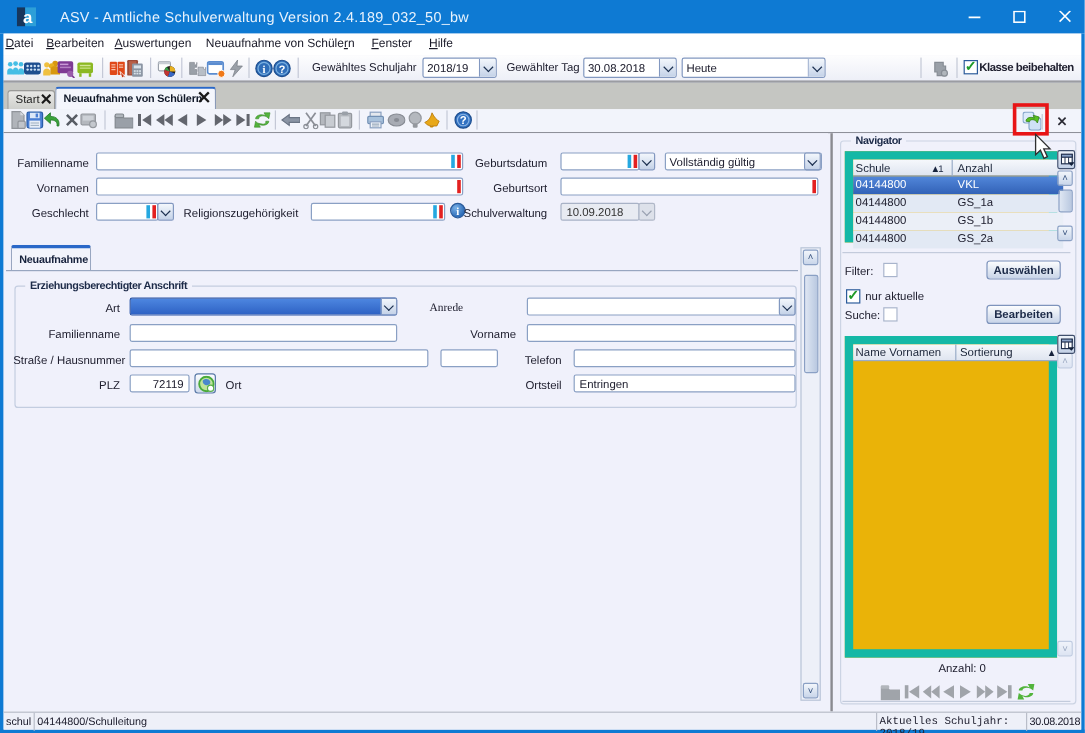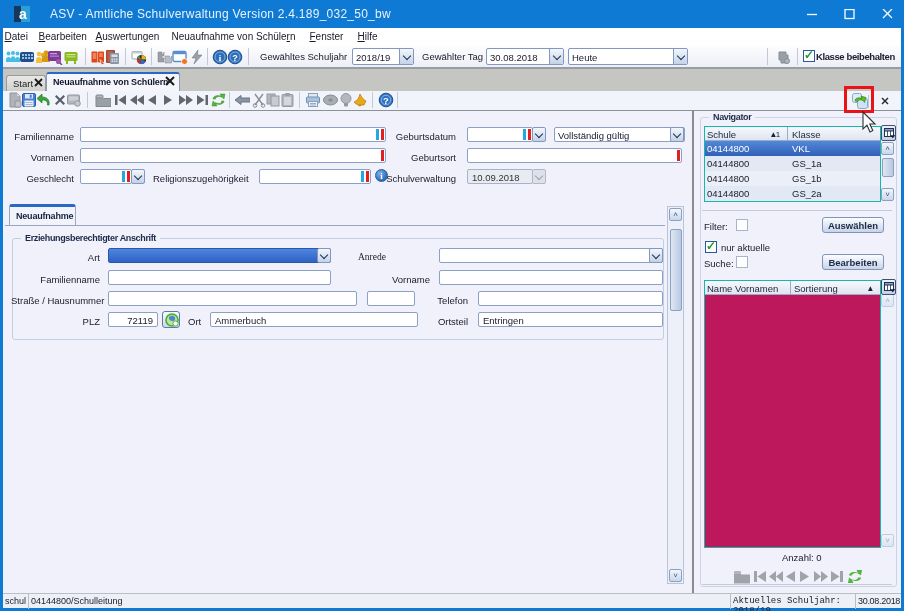--- a/index.html
+++ b/index.html
@@ -42,21 +42,21 @@
 #main { left:3px; top:111px; width:687px; height:482px; background:#f0f1fb; }
 #navigator { left:692px; top:111px; width:209px; height:482px; background:#f0f1fb; border-left:2px solid #8a8a90; }
 .lbl { position:absolute; white-space:nowrap; }
 .tf { position:absolute; background:#fff; border:1px solid #8aa0c4; border-radius:2px; height:15px;padding-left:16px; }
 .mark-red { position:absolute; right:1px; top:1px; width:3px; height:11px; background:#e32020; }
 .mark-blue { position:absolute; right:6px; top:1px; width:3px; height:11px; background:#25a8e0; }
 .fs { position:absolute; border:1px solid #c3cde0; border-radius:3px; }
 .fs .fst { position:absolute; left:8px; top:-6px; background:#f0f1fb; padding:0 4px; font-weight:bold; font-size:9px; letter-spacing:-0.35px; color:#1c2a48; }
 .btn { position:absolute; background:linear-gradient(#fcfdfe,#c8d4e8); border:1px solid #7e94bc; border-radius:3px; text-align:center; font-weight:bold; color:#1c2a48; }
 
-.tbl { position:absolute; border:1px solid #14b8a6; background:#be185d;padding-left:14px; }
+.tbl { position:absolute; border:7px solid #14b8a6; background:#eab308;padding-left:14px; }
 .th { position:absolute; background:linear-gradient(#f6f8fc,#dfe5f0); border-bottom:1px solid #9aacc8; color:#1a2438; }
 .scroll { position:absolute; background:#edf0f8; border-left:1px solid #b8c4d8; }
 .sbtn { position:absolute; width:13px; height:13px; background:linear-gradient(#f2f6fb,#c9d6ea); border:1px solid #8aa0c4; border-radius:2px; color:#3a5580; font-size:8px; text-align:center; line-height:12px; }
 .sthumb { position:absolute; background:linear-gradient(90deg,#dfe7f3,#b9c8e0); border:1px solid #8aa0c4; border-radius:2px; }
 
 .cbtn2 { position:absolute; width:14px; height:15px; background:linear-gradient(#f3f7fc,#c4d2e8); border:1px solid #8298c0; border-radius:2px; color:transparent; }
 .cbtn2::after { content:""; position:absolute; left:3px; top:2.5px; width:5px; height:5px; border-right:1.7px solid #1c3050; border-bottom:1.7px solid #1c3050; transform:rotate(45deg); }
 .cbtn2.dis::after { border-color:#9aa2b2; }
 .cbtn2.dis { background:#dde1ea; color:transparent; border-color:#b0b8c8; }
 .tf.sel { background:linear-gradient(#4d86e0,#2e62c4); border-color:#2a55a8; }
@@ -434,23 +434,20 @@
       <span style="position:absolute;right:4px;top:2px;">72119</span>
     </div>
   <div class="globe-btn" style="left:159px; top:200px;">
       <svg style="position:absolute;left:2px;top:1px;" width="14" height="14">
         <circle cx="7" cy="7" r="6" fill="#bfe49a" stroke="#4aaa3a" stroke-width="1.6"></circle>
         <path d="M4 4c2-1.8 5-1.5 6 0.5 0.8 1.8-0.5 3.5-2.5 3.5S3.5 6.5 4 4z" fill="#4a88cc"></path>
         <circle cx="10.5" cy="10.5" r="2.6" fill="#fff" stroke="#58b048" stroke-width="1"></circle>
       </svg>
     </div>
   <span class="lbl" style="left:185px; top:205px;">Ort</span>
-  <div class="tf" style="left:207px; top:201px; width:208px;">
-      <span style="position:absolute;left:4px;top:2px;">Ammerbuch</span>
-    </div>
   <span class="lbl" style="left:395px; top:205px; width:70px; text-align:right;">Ortsteil</span>
   <div class="tf" style="left:475px; top:201px; width:185px;">
       <span style="position:absolute;left:4px;top:2px;">Entringen</span>
     </div>
 
   <div class="scroll" style="left:664px; top:95px; width:17px; height:378px; border:1px solid #b8c4d8;">
     <div class="sbtn" style="left:1px; top:1px;">˄</div>
     <div class="sthumb" style="left:2px; top:22px; width:12px; height:82px;"></div>
     <div class="sbtn" style="left:1px; top:362px;">˅</div>
   </div>
@@ -459,21 +456,21 @@
 
   <div class="fs" style="left:6px; top:6px; width:197px; height:470px; border-color:#ccd4e4;">
       <span class="fst" style="font-weight:bold;">Navigator</span>
     </div>
 
   <div class="tbl" style="left:10px; top:15px; width:177px; height:76px;">
     <div class="th" style="left:0; top:0; width:175px; height:14px;">
       <span style="position:absolute;left:2px;top:2px;">Schule</span>
       <span style="position:absolute;left:66px;top:1px;color:#16223c;">▴<span style="font-size:8px;">1</span></span>
       <span style="position:absolute;left:82px;top:0;width:1px;height:14px;background:#9aacc8;"></span>
-      <span style="position:absolute;left:87px;top:2px;">Klasse</span>
+      <span style="position:absolute;left:87px;top:2px;">Anzahl</span>
     </div>
     <div style="position:absolute;left:0;top:14px;width:175px;height:15px;background:linear-gradient(#5287da,#3161b6);color:#fff;">
       <span style="position:absolute;left:2px;top:2px;">04144800</span>
         <span style="position:absolute;left:87px;top:2px;">VKL</span>
     </div>
     <div style="position:absolute;left:0;top:29px;width:175px;height:15px;background:#e2e9f4;">
       <span style="position:absolute;left:2px;top:2px;">04144800</span>
         <span style="position:absolute;left:87px;top:2px;">GS_1a</span>
     </div>
     <div style="position:absolute;left:0;top:44px;width:175px;height:15px;background:#ebeff7;">

